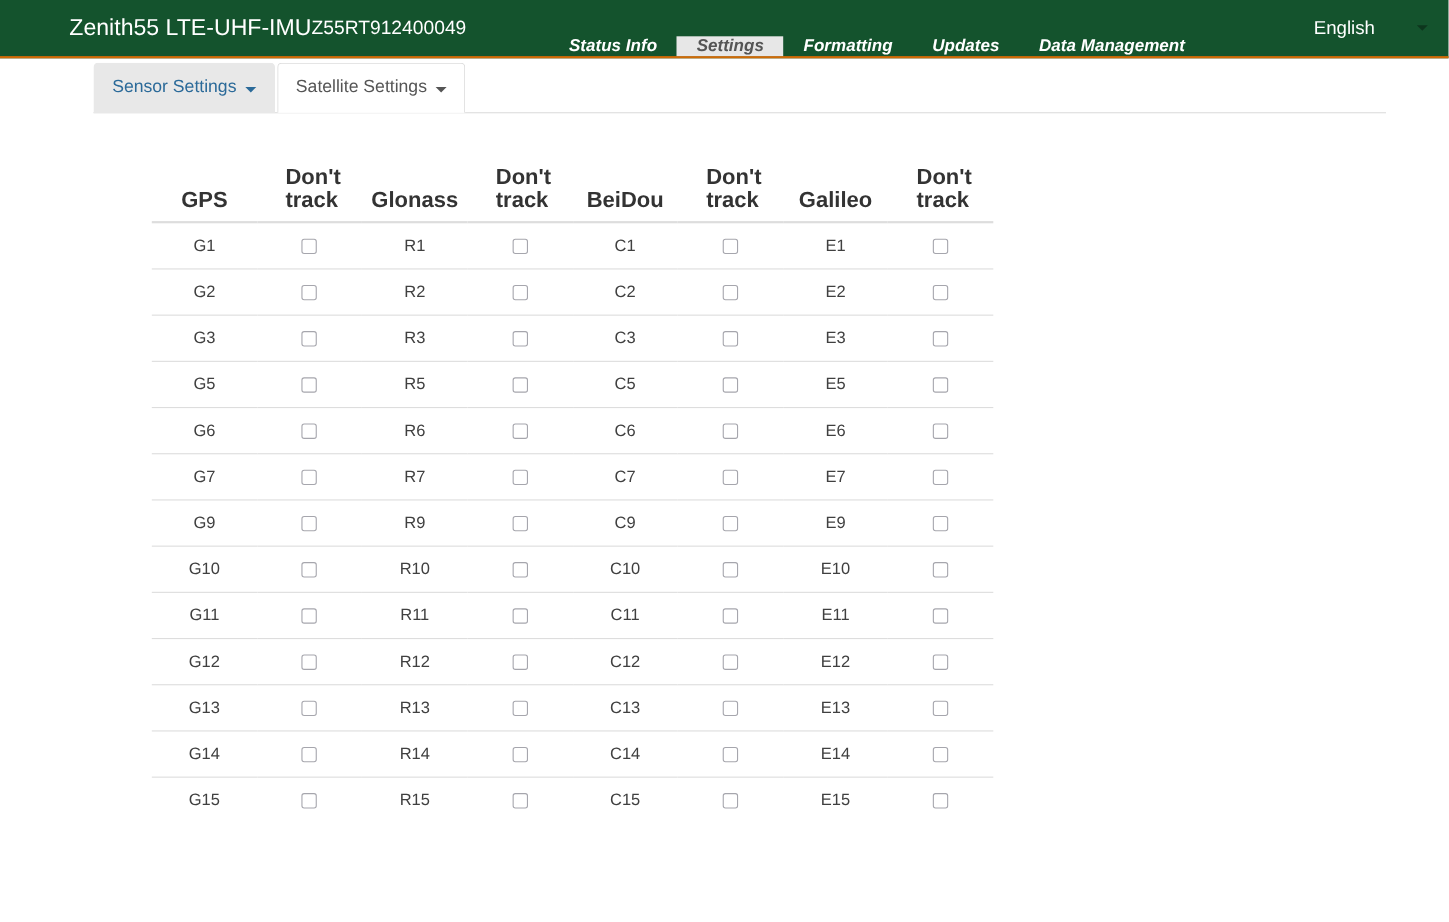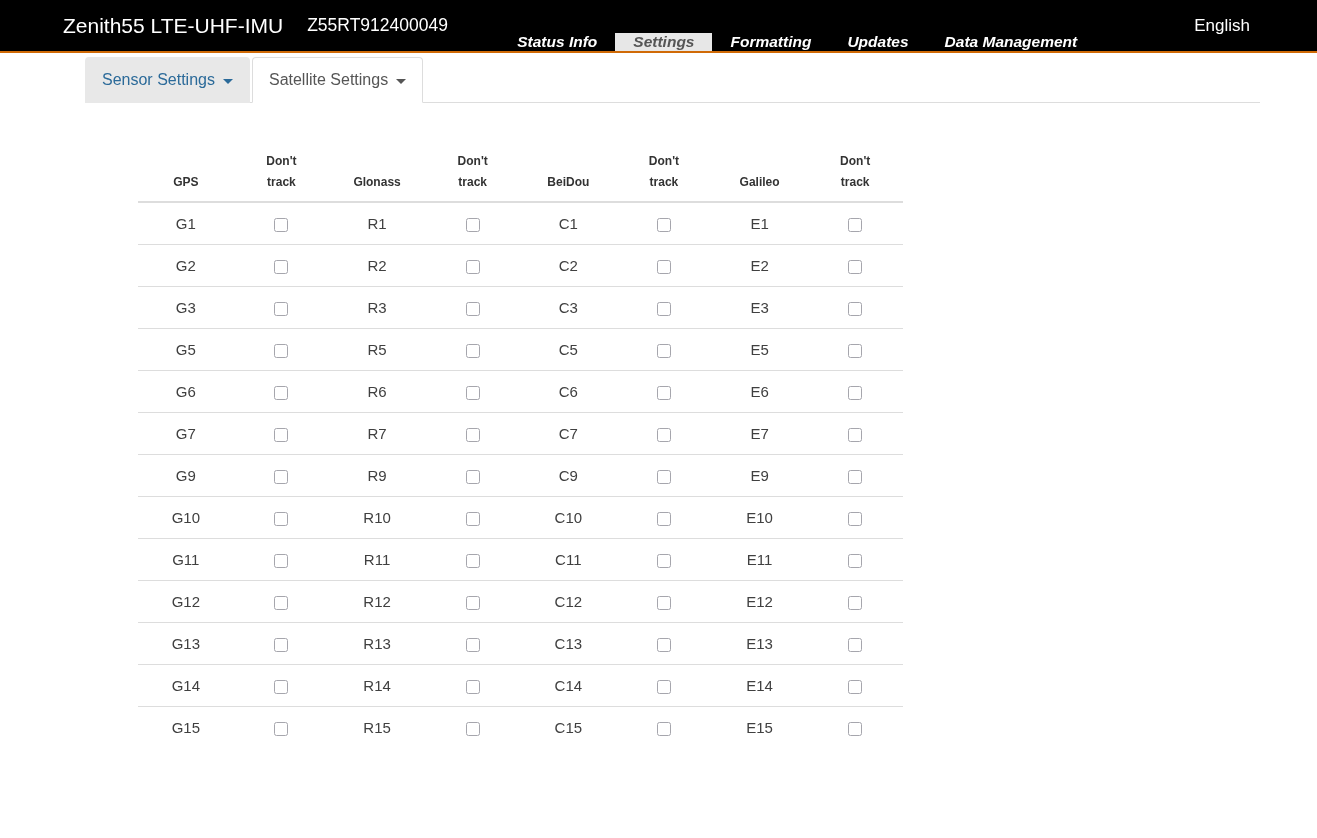--- a/index.html
+++ b/index.html
@@ -7,34 +7,34 @@
     margin: 0; padding: 0;
     width: 1317px; height: 838px;
     overflow: hidden;
     background: #ffffff;
     font-family: "Liberation Sans", sans-serif;
   }
 
   
   .navbar {
     height: 53px;
-    background: #000000;
+    background: #14532d;
     border-bottom: 2px solid #d06a06;
     display: flex;
     align-items: stretch;
     padding: 0 15px 0 0;
   }
   .brand {
     display: flex;
     align-items: center;
     margin-left: 63px;
     white-space: nowrap;
   }
   .brand-title { color: #fff; font-size: 21px; }
-  .brand-serial { color: #fff; font-size: 17.5px; margin-left: 24px; }
+  .brand-serial { color: #fff; font-size: 17.5px; margin-left: 0; }
 
   .nav-menu {
     list-style: none;
     display: flex;
     margin: 0 0 0 auto;
     padding: 0;
     align-items: flex-end;
     font-style: italic;
   }
   .nav-item { display: flex; align-items: stretch; }
@@ -105,21 +105,21 @@
   .sat-table {
     margin: 40px 0 0 138px;
     width: 765px;
     border-collapse: collapse;
     table-layout: fixed;
   }
   .sat-table th {
     vertical-align: bottom;
     padding: 8px;
     border-bottom: 2px solid #ddd;
-    font-size: 12px;
+    font-size: 20px;
     font-weight: bold;
     color: #333;
     text-align: center;
     line-height: 21px;
   }
   .hdr { margin: 0 auto; }
   .hdr-narrow { width: 44px; }
   .sat-table td {
     padding: 8px;
     border-top: 1px solid #ddd;

